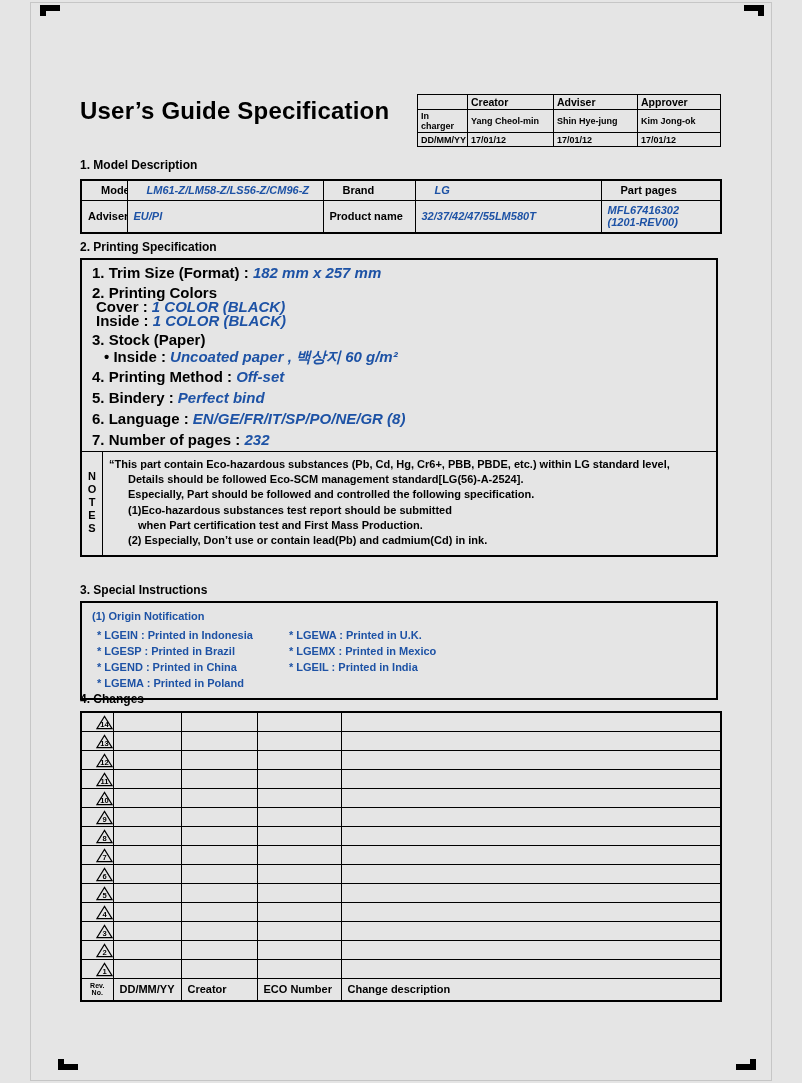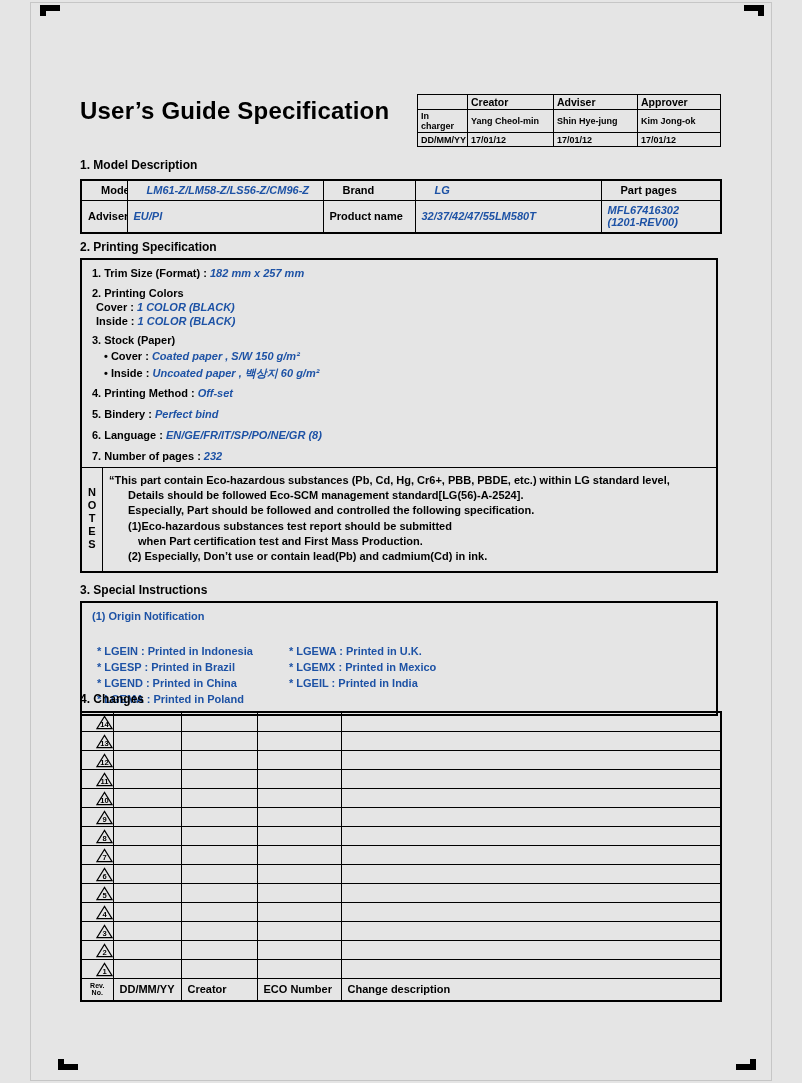--- a/index.html
+++ b/index.html
@@ -31,34 +31,34 @@
   .h-special { top: 583px; }
   .h-changes { top: 692px; }
 
   .model-table { position: absolute; left: 80px; top: 179px; width: 640px; border: 2px solid #000; }
   .model-table td { font-size: 11px; font-weight: bold; padding: 2px 6px; vertical-align: middle; }
   .model-table tr.r1 td { height: 20px; padding-left: 19px; }
   .model-table tr.r2 td { height: 33px; }
   .blue { color: var(--blue); font-style: italic; }
 
   .printing-box { position: absolute; left: 80px; top: 258px; width: 638px; border: 2px solid #000; }
-  .spec { padding: 6px 8px 4px 10px; font-size: 11px; font-weight: bold; }
+  .spec { padding: 6px 8px 4px 10px; font-size: 15px; font-weight: bold; }
   .ln { height: 14px; line-height: 14px; white-space: nowrap; }
   .mt2 { margin-top: 2px; } .mt3 { margin-top: 3px; } .mt5 { margin-top: 5px; }
   .mt6 { margin-top: 6px; } .mt7 { margin-top: 7px; }
   .ind4 { padding-left: 4px; } .ind12 { padding-left: 12px; }
 
   .notes { display: flex; border-top: 1px solid #000; }
   .notes-letters { width: 21px; flex: 0 0 21px; border-right: 1px solid #000; padding-top: 18px; text-align: center; font-size: 11px; font-weight: bold; line-height: 13px; }
   .notes-text { padding: 5px 6px 7px 6px; font-size: 11px; font-weight: bold; line-height: 15.2px; }
   .nl-ind1 { padding-left: 19px; }
   .nl-ind2 { padding-left: 29px; }
 
   .special-box { position: absolute; left: 80px; top: 601px; width: 638px; border: 2px solid #000; padding: 6px 10px 7px 10px; color: var(--blue); font-weight: bold; font-size: 11px; }
-  .origin-title { line-height: 15px; margin-bottom: 19px; }
+  .origin-title { line-height: 15px; margin-bottom: 3px; }
   .origin-row { display: flex; line-height: 16px; }
   .origin-left { width: 197px; flex: 0 0 197px; padding-left: 5px; }
 
   .changes-table { position: absolute; left: 80px; top: 711px; width: 640px; border: 2px solid #000; }
   .changes-table td { height: 18px; padding: 0; }
   .changes-table td.rev { text-align: right; vertical-align: middle; }
   .changes-table tr.hdr-row td { height: 22px; font-size: 11px; font-weight: bold; padding-left: 6px; vertical-align: middle; }
   .changes-table tr.hdr-row td.rev-hdr { font-size: 7px; line-height: 7.5px; text-align: center; padding-left: 0; }
   .tri { display: inline-block; width: 17px; height: 15px; vertical-align: middle; }
 </style>
@@ -145,24 +145,20 @@
       <div class="ln mt6">2. Printing Colors</div>
       <div class="ln ind4">
         <span>Cover :</span>
         <span class="blue">1 COLOR (BLACK)</span>
       </div>
       <div class="ln ind4">
         <span>Inside :</span>
         <span class="blue">1 COLOR (BLACK)</span>
       </div>
       <div class="ln mt5">3. Stock (Paper)</div>
-      <div class="ln mt2 ind12">
-        <span>•  Cover :</span>
-        <span class="blue">Coated paper , S/W 150 g/m²</span>
-      </div>
       <div class="ln mt3 ind12">
         <span>•  Inside :</span>
         <span class="blue">Uncoated paper , 백상지 60 g/m²</span>
       </div>
       <div class="ln mt6">
         <span>4. Printing Method :</span>
         <span class="blue">Off-set</span>
       </div>
       <div class="ln mt7">
         <span>5. Bindery  :</span>

